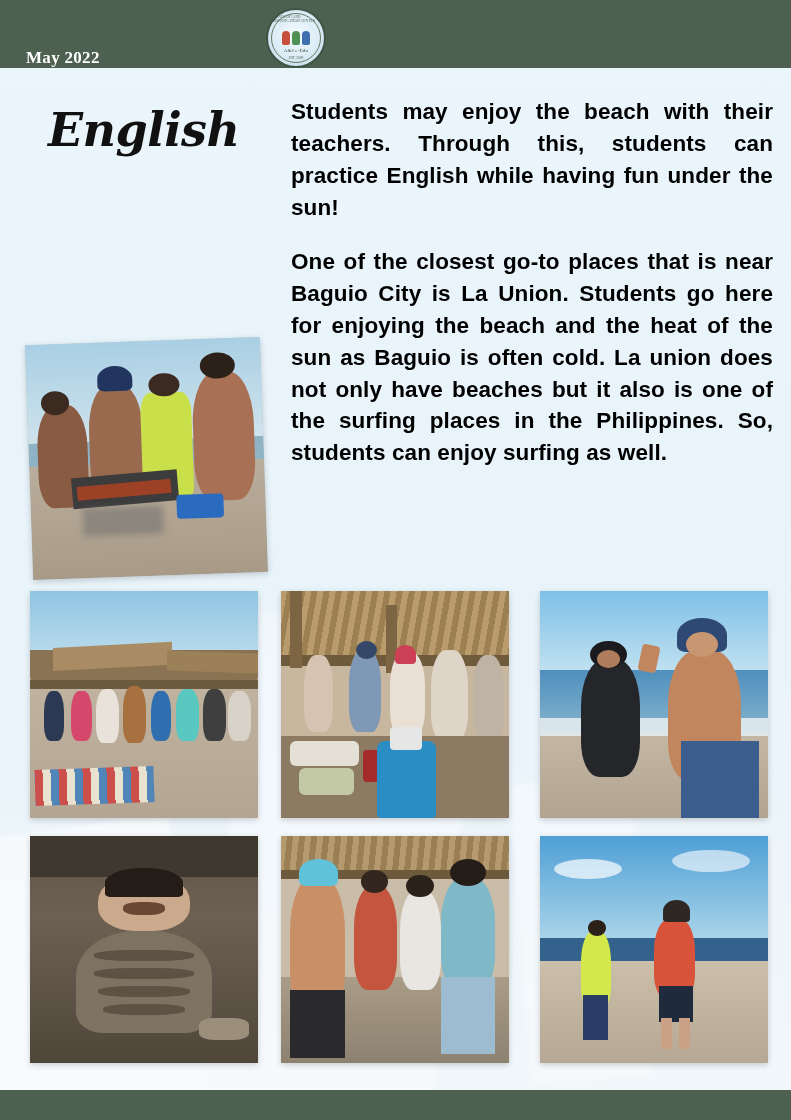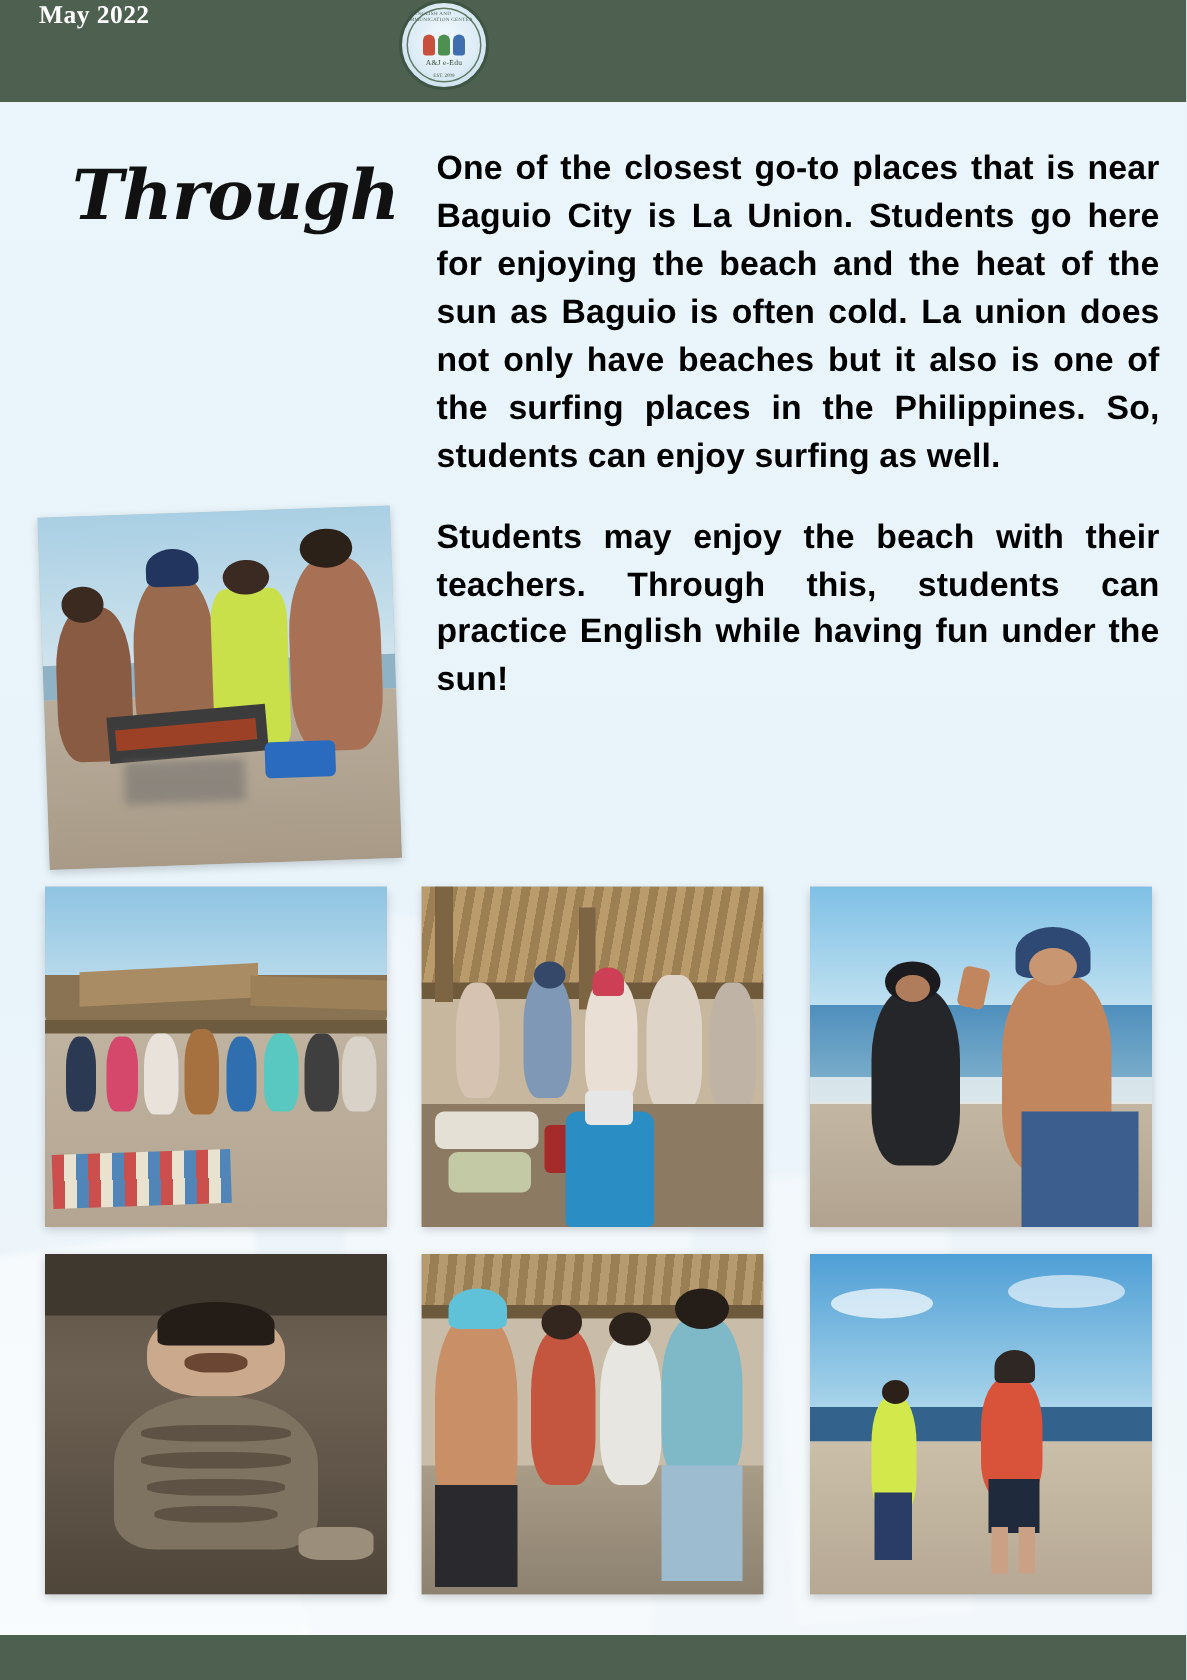--- a/index.html
+++ b/index.html
@@ -23,21 +23,21 @@
     overflow: hidden;
   }
 
   
   .header {
     position: absolute;
     top: 0; left: 0; right: 0;
     height: 68px;
     background: #4e6151;
     display: flex;
-    align-items: flex-start;
+    align-items: flex-end;
     padding: 0 26px;
     box-sizing: border-box;
   }
   .header-date {
     color: #ffffff;
     font-family: "Liberation Serif", serif;
     font-weight: bold;
     font-size: 17px;
     letter-spacing: 0.3px;
     white-space: nowrap;
@@ -260,27 +260,27 @@
             <div class="p b"></div>
         </div>
         <div class="logo-name">A&amp;J e-Edu</div>
         <div class="logo-sub">EST. 2009</div>
       </div>
     </div>
   </div>
 
   <div class="title-block">
     <div class="script-title">
-      <span class="l2">Through</span>
+      <span class="l2">English</span>
     </div>
   </div>
 
   <div class="article">
+    <p>Students may enjoy the beach with their teachers. Through this, students can practice English while having fun under the sun!</p>
     <p>One of the closest go-to places that is near Baguio City is La Union. Students go here for enjoying the beach and the heat of the sun as Baguio is often cold. La union does not only have beaches but it also is one of the surfing places in the Philippines. So, students can enjoy surfing  as well.</p>
-    <p>Students may enjoy the beach with their teachers. Through this, students can practice English while having fun under the sun!</p>
   </div>
 
   <div class="photo" id="photo-bbq">
     <div class="sky" style="top:0;height:42%;background:linear-gradient(180deg,#a9cfe4,#cfe3ec);"></div>
     <div class="sea" style="top:42%;height:10%;background:#8fb3c4;"></div>
     <div class="sand" style="height:48%;background:linear-gradient(180deg,#b9ad9b,#a89a87);"></div>
     <div class="fig" style="left:4%;top:26%;width:21%;height:44%;background:#8a5b43;"></div>
     <div class="fig" style="left:6%;top:20%;width:12%;height:10%;background:#3a2a20;border-radius:50%;"></div>
     <div class="fig" style="left:26%;top:18%;width:23%;height:50%;background:#9a6a4e;"></div>
     <div class="fig" style="left:30%;top:10%;width:15%;height:11%;background:#22355e;border-radius:50% 50% 20% 20%;"></div>

